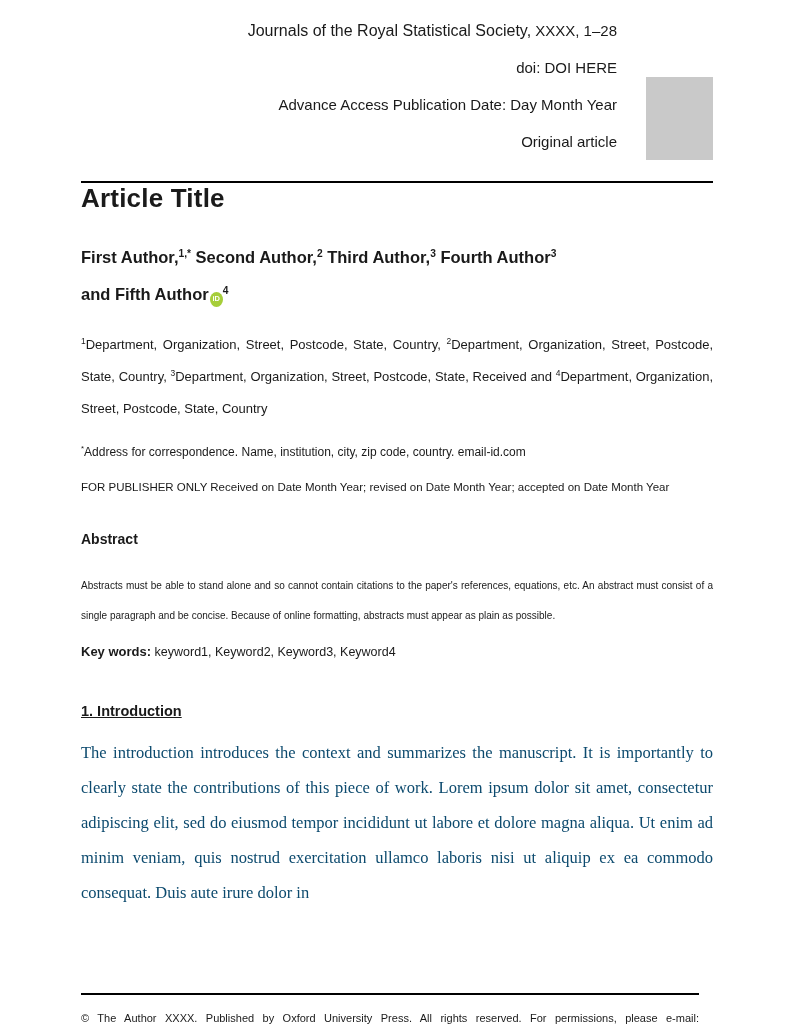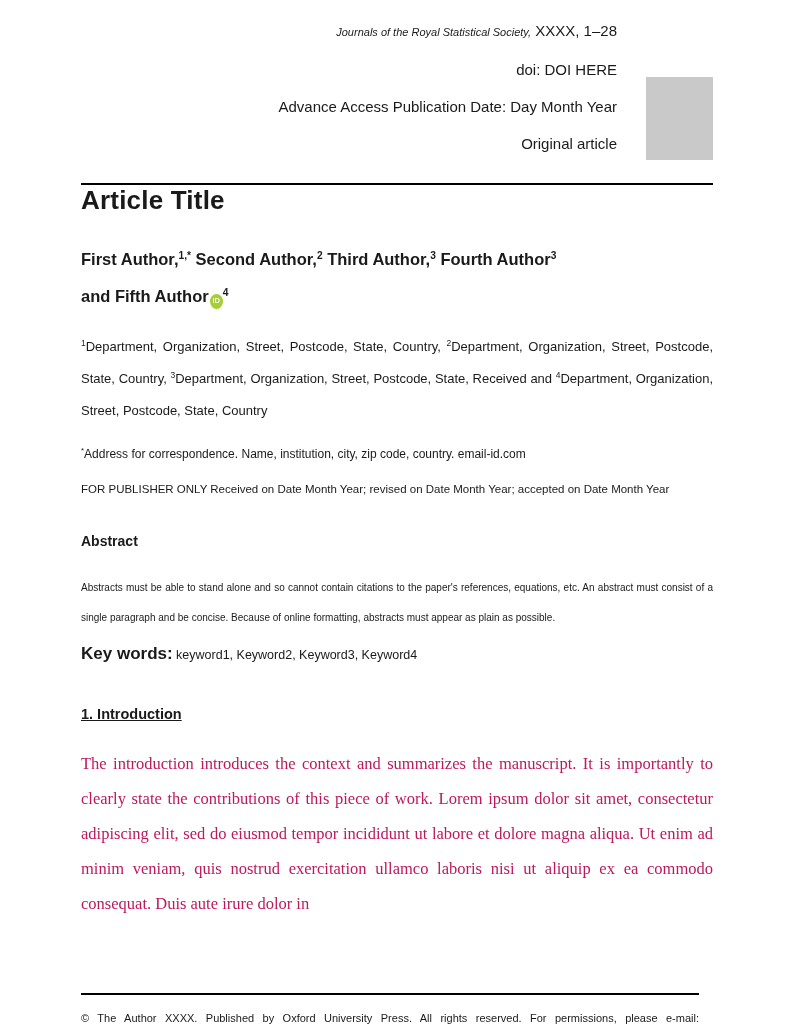--- a/index.html
+++ b/index.html
@@ -13,21 +13,21 @@
   }
   .page { padding: 0 81px; position: relative; }
 
   
   .m-header {
     margin-top: 12px;
     text-align: right;
     padding-right: 96px; 
   }
   .h-line { line-height: 37px; font-size: 15px; white-space: nowrap; }
-  .h-italic { font-style: italic; font-size: 11px; }
+  .h-italic { font-size: 16px; }
   .h-big { font-size: 15px; }
 
   .logo-box {
     position: absolute;
     top: 65px; right: 81px;
     width: 67px; height: 83px;
   }
 
   .rule { margin-top: 21px; height: 2px; background: #000; }
 
@@ -72,31 +72,31 @@
 
   
   .abs-head { margin-top: 36px; font-size: 14px; font-weight: bold; }
   .abs-body {
     margin-top: 24px;
     font-size: 10px;
     line-height: 30px;
     text-align: justify;
   }
   .keywords { margin-top: 12px; font-size: 12.5px; line-height: 18px; }
-  .keywords strong { font-size: 17px; }
+  .keywords strong { font-size: 13px; }
 
   
   .sec-head { margin-top: 42px; font-size: 14.5px; font-weight: bold; text-decoration: underline; }
   .body-serif {
-    margin-top: 24px;
+    margin-top: 16px;
     font-family: "Liberation Serif", serif;
     font-size: 16.5px;
     line-height: 35px;
     text-align: justify;
-    color: #be185d;
+    color: #0c4a6e;
   }
 
   
   .footer { position: absolute; left: 81px; right: 95px; top: 993px; }
   .footer-rule { height: 1.5px; background: #000; }
   .footer-text {
     margin-top: 16px;
     font-size: 11px;
     line-height: 14px;
     text-align: justify;

